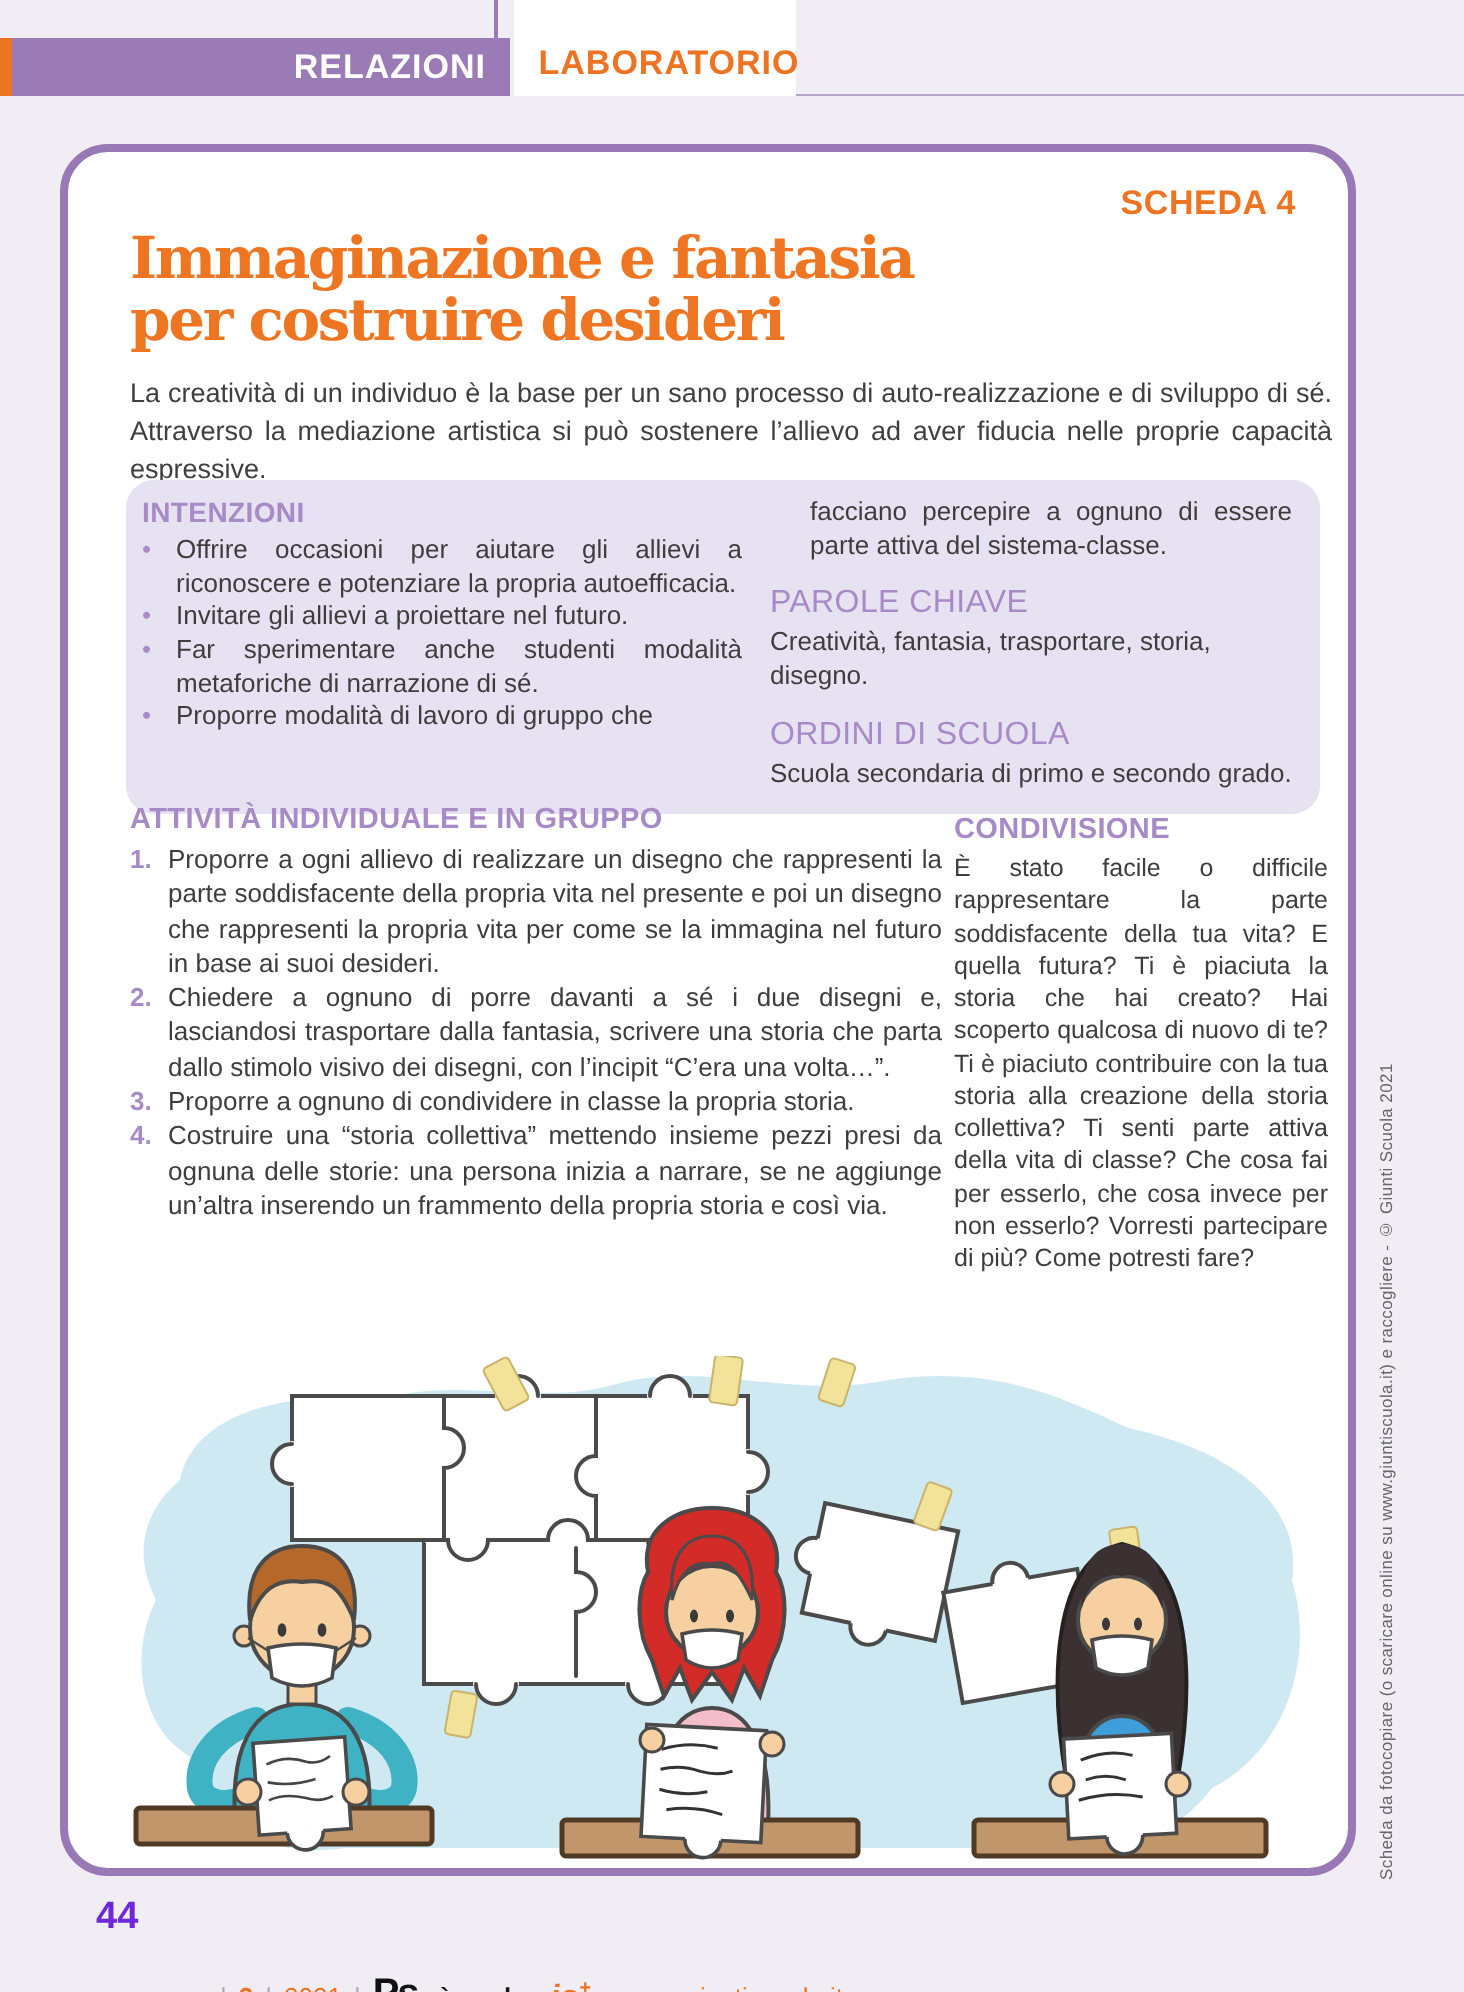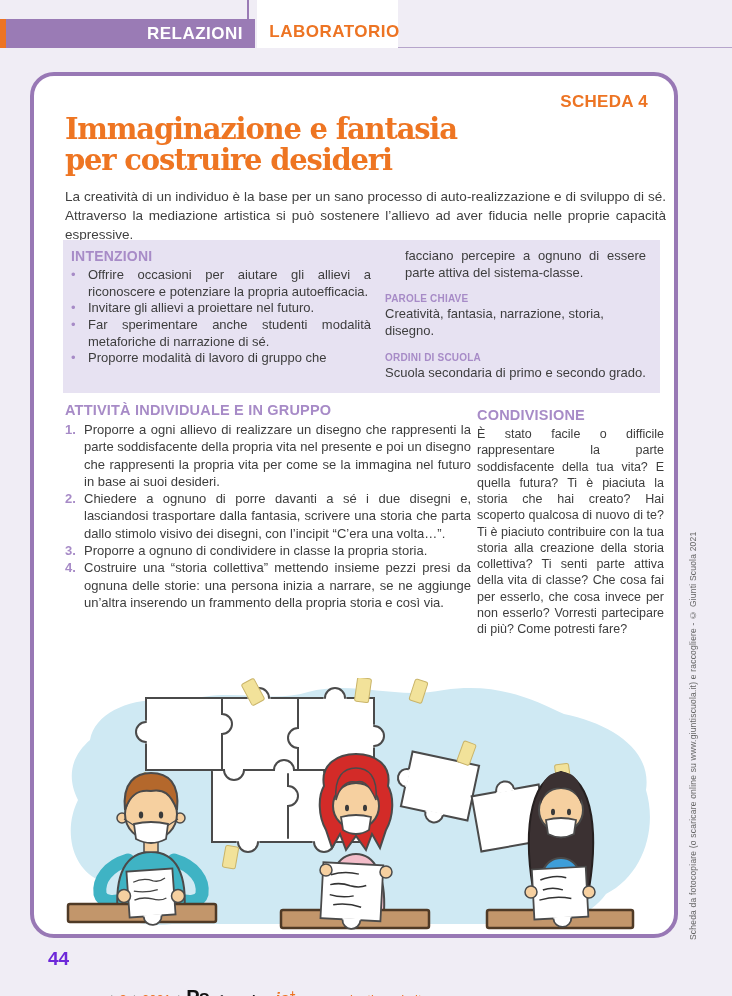--- a/index.html
+++ b/index.html
@@ -23,25 +23,25 @@
   
   .card{position:absolute;left:30px;top:72px;width:648px;height:866px;background:#fff;
     border:4px solid #9878b5;border-radius:24px;box-sizing:border-box;}
   .badge{position:absolute;right:26px;top:16px;color:#ed7423;font-weight:bold;font-size:17px;letter-spacing:.3px;}
   .title{position:absolute;left:31px;top:38px;color:#ee7522;
     font-family:"DejaVu Serif", serif;font-weight:bold;font-size:29px;line-height:1.08;letter-spacing:-1.2px;}
   .intro{position:absolute;left:31px;top:112px;width:601px;font-size:13.5px;line-height:1.4;
     text-align:justify;color:#3f3f3f;}
   
   .infobox{position:absolute;left:29px;top:164px;width:597px;background:#e7e2f2;
-    display:flex;gap:14px;padding:8px 14px 12px 8px;box-sizing:border-box;}
+    display:flex;gap:14px;padding:8px 14px 12px 8px;box-sizing:border-box;border-radius:14px;}
   .infobox .col-l{width:300px;}
   .infobox .col-r{flex:1;}
   .ph{color:#a78bc7;font-weight:bold;font-size:14px;letter-spacing:.2px;margin:0 0 3px 0;}
-  .ph2{color:#a78bc7;font-weight:bold;font-size:10px;letter-spacing:.2px;margin:12px 0 2px 0;}
+  .ph2{color:#a78bc7;font-weight:normal;font-size:16px;letter-spacing:.2px;margin:12px 0 2px 0;}
   .bullet-row{display:flex;font-size:13px;line-height:1.28;}
   .bullet-marker{width:17px;color:#a78bc7;flex:none;}
   .bullet-text{flex:1;text-align:justify;}
   .cont-text{font-size:13px;line-height:1.28;text-align:justify;padding-left:20px;}
   .plain13{font-size:13px;line-height:1.28;}
   
   .attivita{position:absolute;left:31px;top:326px;width:406px;}
   .sect-h{color:#a78bc7;font-weight:bold;font-size:14.5px;letter-spacing:.2px;margin-bottom:3px;}
   .step{display:flex;font-size:13px;line-height:1.33;}
   .step-num{width:19px;flex:none;color:#a78bc7;font-weight:bold;}
@@ -107,21 +107,21 @@
         <span class="bullet-text">Far sperimentare anche studenti modalità metaforiche di narrazione di sé.</span>
       </div>
       <div class="bullet-row">
         <span class="bullet-marker">•</span>
         <span class="bullet-text">Proporre modalità di lavoro di gruppo che</span>
       </div>
     </div>
     <div class="col-r">
       <div class="cont-text">facciano percepire a ognuno di essere parte attiva del sistema-classe.</div>
       <div class="ph2">PAROLE CHIAVE</div>
-      <div class="plain13">Creatività, fantasia, narrazione, storia, disegno.</div>
+      <div class="plain13">Creatività, fantasia, trasportare, storia, disegno.</div>
       <div class="ph2">ORDINI DI SCUOLA</div>
       <div class="plain13">Scuola secondaria di primo e secondo grado.</div>
     </div>
   </div>
 
   <div class="attivita">
     <div class="sect-h">ATTIVITÀ INDIVIDUALE E IN GRUPPO</div>
     <div class="step">
       <span class="step-num">1.</span>
       <span class="step-text">Proporre a ogni allievo di realizzare un disegno che rappresenti la parte soddisfacente della propria vita nel presente e poi un disegno che rappresenti la propria vita per come se la immagina nel futuro in base ai suoi desideri.</span>

